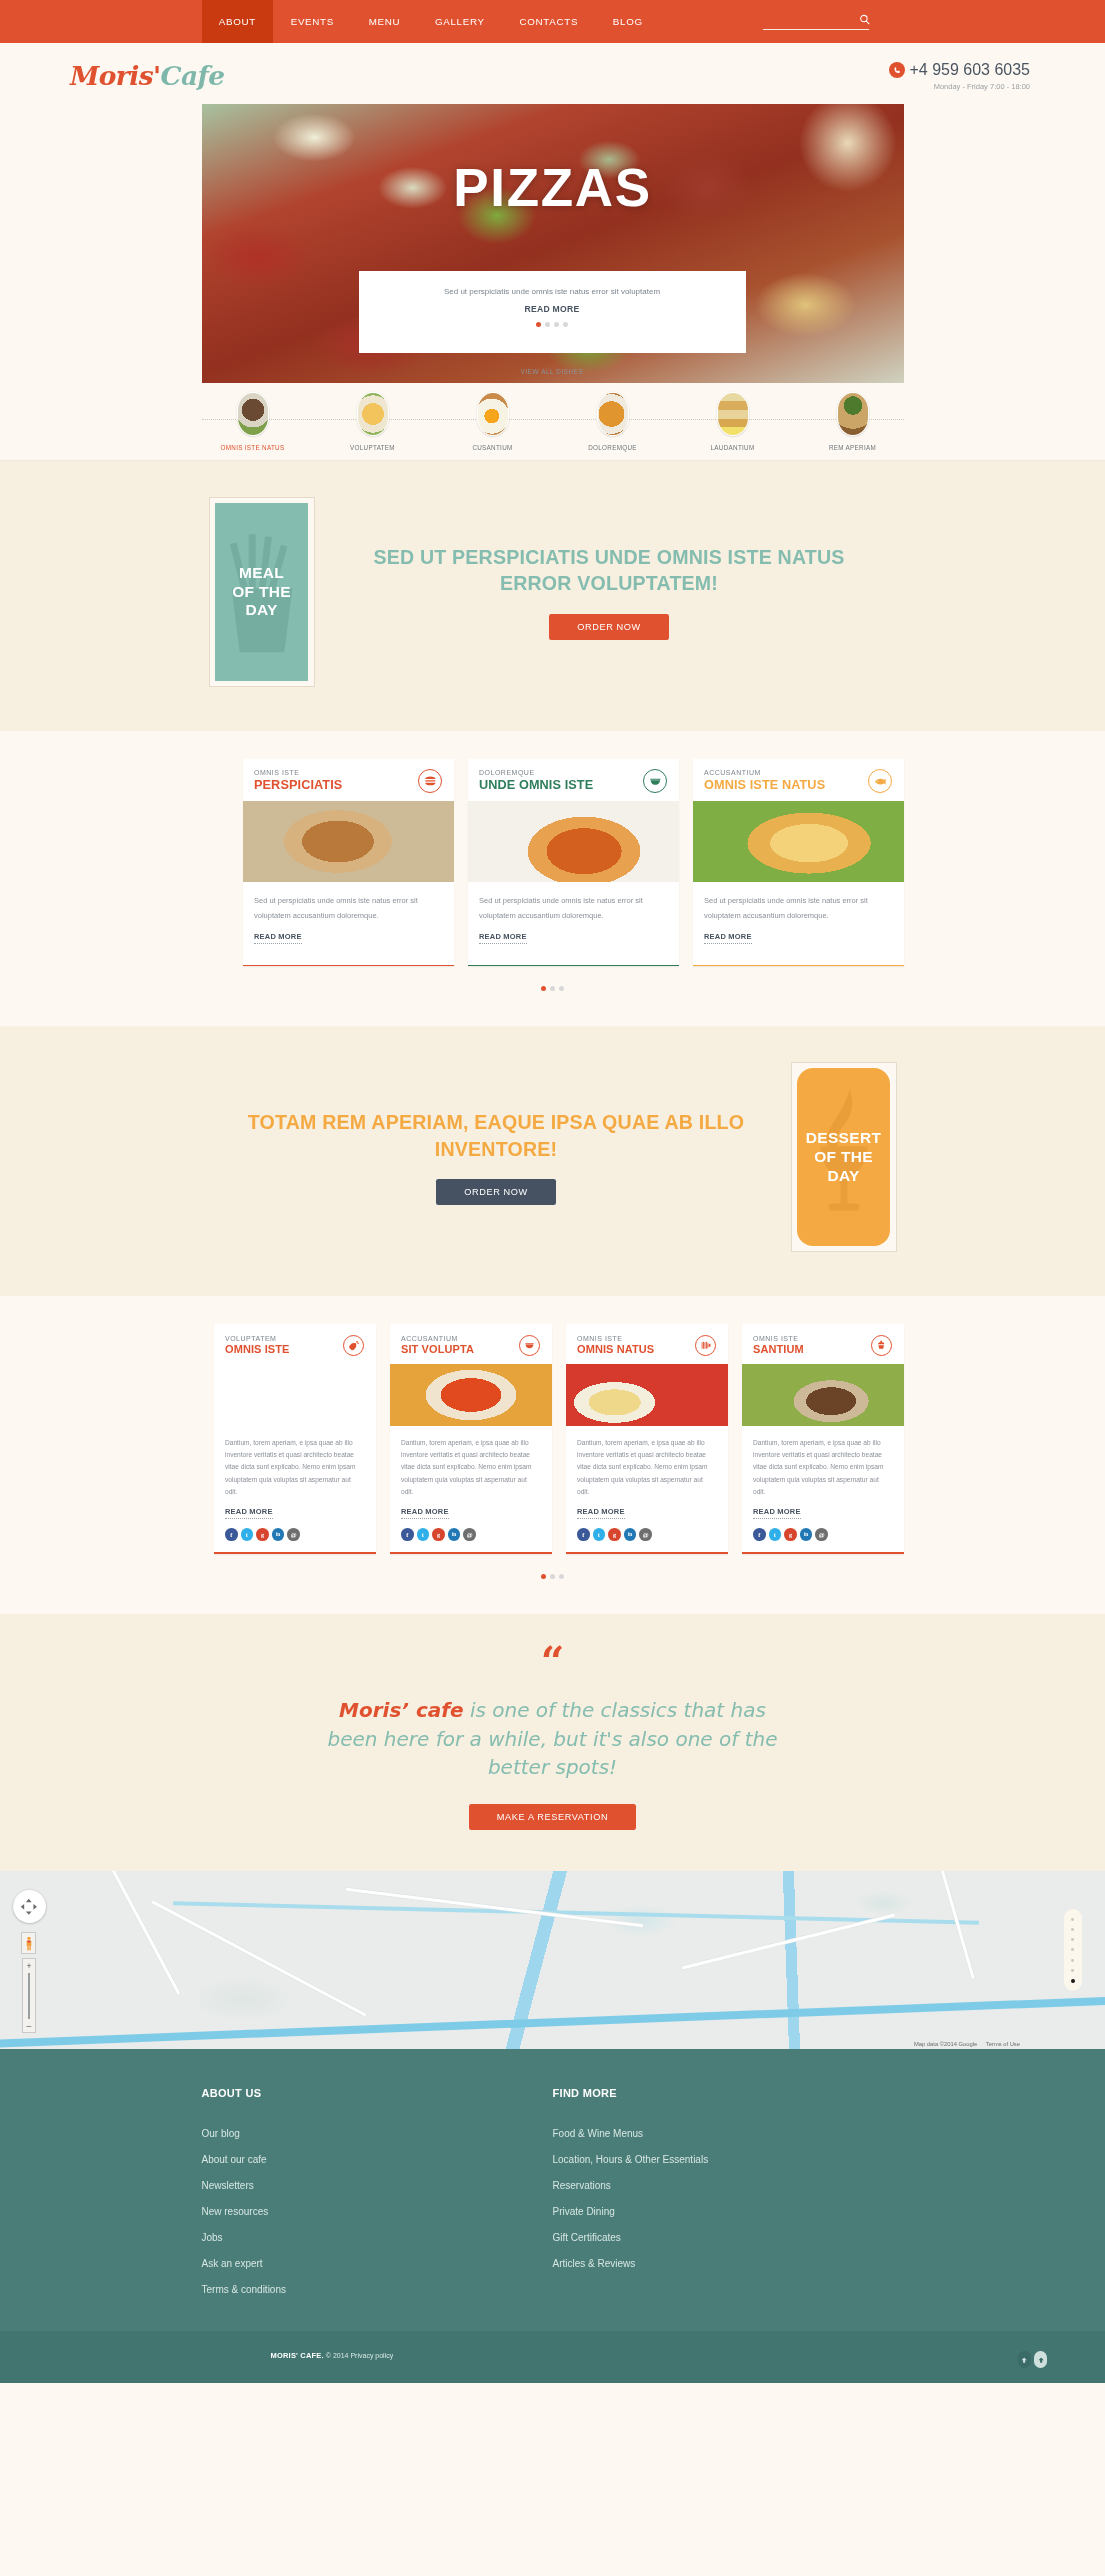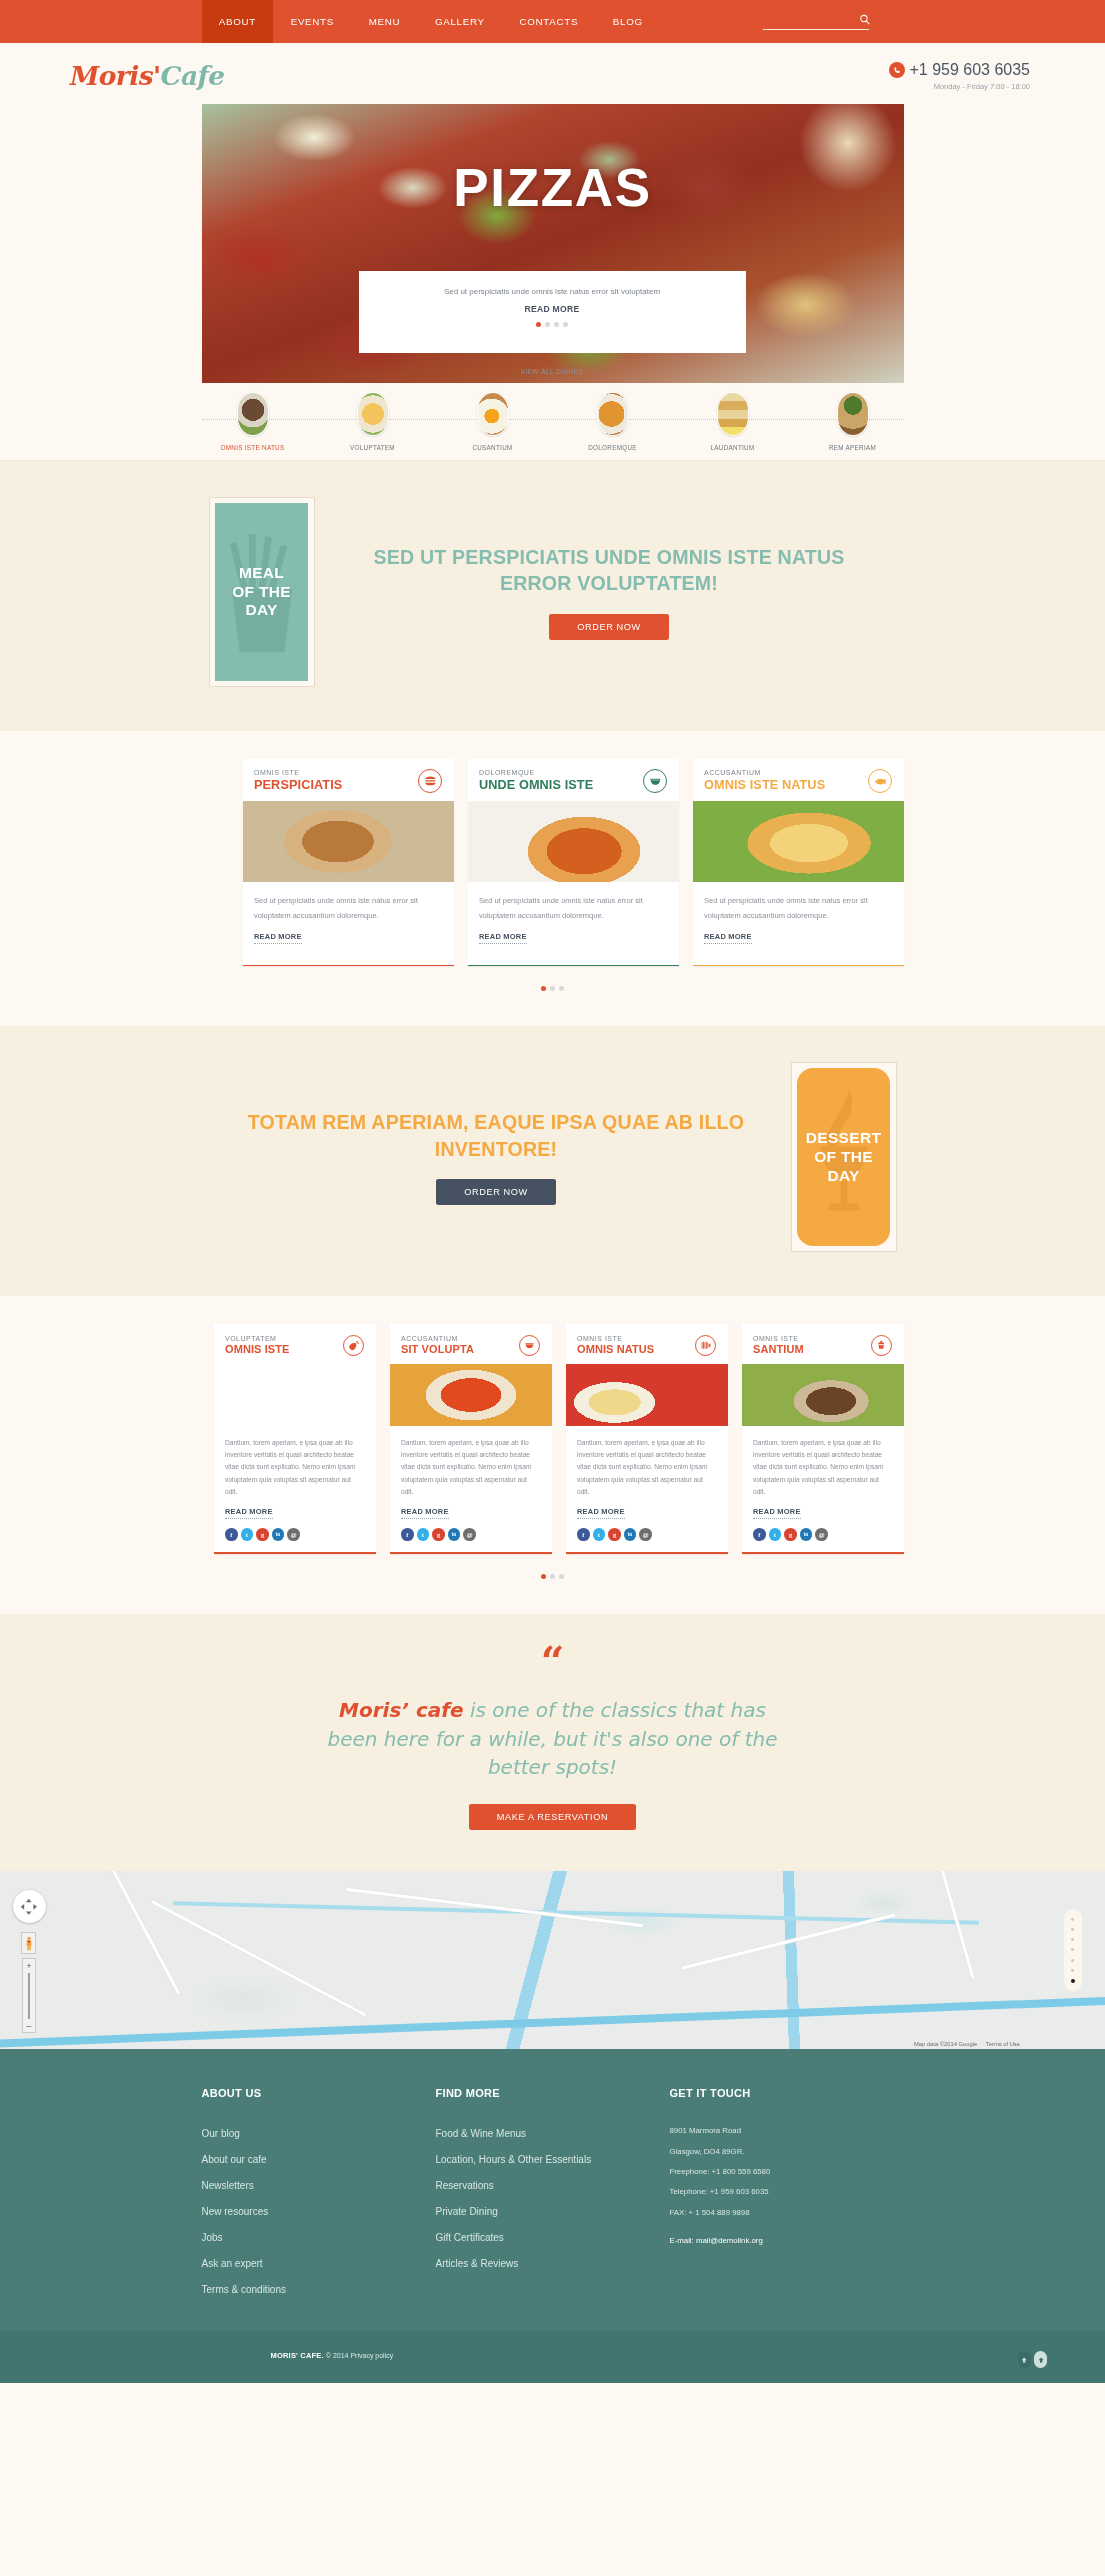--- a/index.html
+++ b/index.html
@@ -407,21 +407,21 @@
   <div class="logo">
     <span class="a">Moris'</span><span class="b">Cafe</span>
   </div>
   <div class="phone-block">
     <div class="phone-line">
       <span class="phone-circle">
         <svg width="8.6" height="8.6" viewBox="0 0 16 16">
             <path d="M4.2 2.2c.6 0 1 .3 1.3.9l.8 1.7c.2.5.1.9-.3 1.2l-.7.6c.6 1.4 1.7 2.5 3.1 3.1l.6-.7c.3-.4.7-.5 1.2-.3l1.7.8c.6.3.9.7.9 1.3 0 1.3-1.1 2.4-2.4 2.4C5.9 13.2 2.8 10.1 2.8 4.6c0-1.3 1.1-2.4 2.4-2.4z" fill="#fff"></path>
           </svg>
       </span>
-      <span class="phone-num">+1 959 603 6035</span>
+      <span class="phone-num">+4 959 603 6035</span>
     </div>
     <div class="phone-hours">Monday - Friday 7:00 - 18:00</div>
   </div>
 </div>
 
 <div class="hero">
   <div class="hero-food"></div>
   <div class="hero-title">PIZZAS</div>
   <div class="hero-card">
     <div class="lead">Sed ut perspiciatis unde omnis iste natus error sit voluptatem</div>
@@ -819,29 +819,20 @@
       <div class="fcol">
         <div class="fhead">FIND MORE</div>
         <span class="flink">Food &amp; Wine Menus</span>
         <span class="flink">Location, Hours &amp; Other Essentials</span>
         <span class="flink">Reservations</span>
         <span class="flink">Private Dining</span>
         <span class="flink">Gift Certificates</span>
         <span class="flink">Articles &amp; Reviews</span>
       </div>
 
-      <div class="fcol">
-        <div class="fhead">GET IT TOUCH</div>
-        <div class="finfo">8901 Marmora Road</div>
-        <div class="finfo">Glasgow, DO4 89GR.</div>
-        <div class="finfo">Freephone: +1 800 559 6580</div>
-        <div class="finfo">Telephone:  +1 959 603 6035</div>
-        <div class="finfo">FAX:       + 1 504 889 9898</div>
-        <span class="fmail">E-mail: mail@demolink.org</span>
-      </div>
 
     </div>
   </div>
 </div>
 
 <div class="copy">
   <div class="copytext">
     <b>MORIS' CAFE.</b><span> © 2014 </span><a>Privacy policy</a>
   </div>
   <div class="totop">

